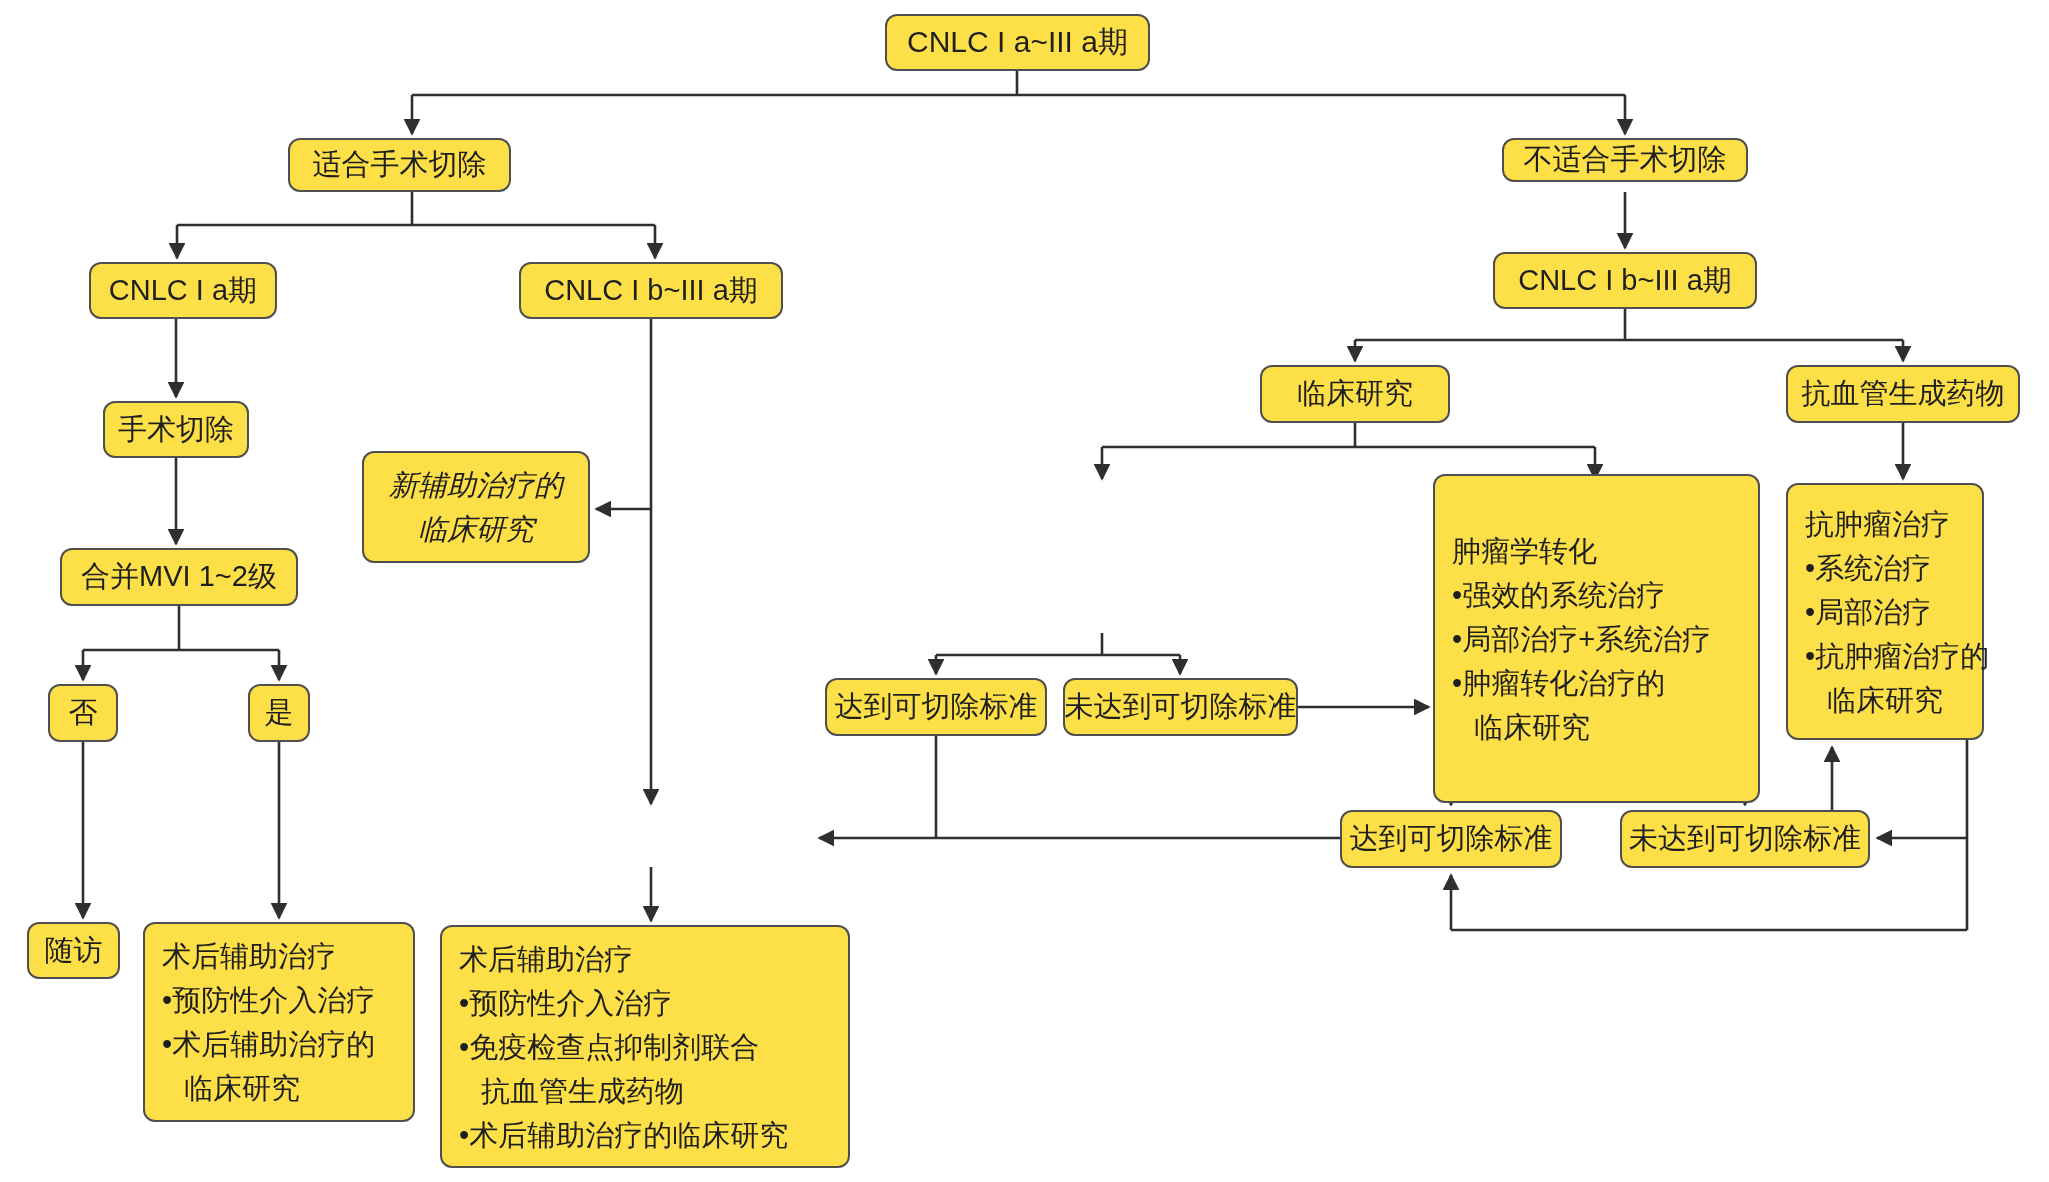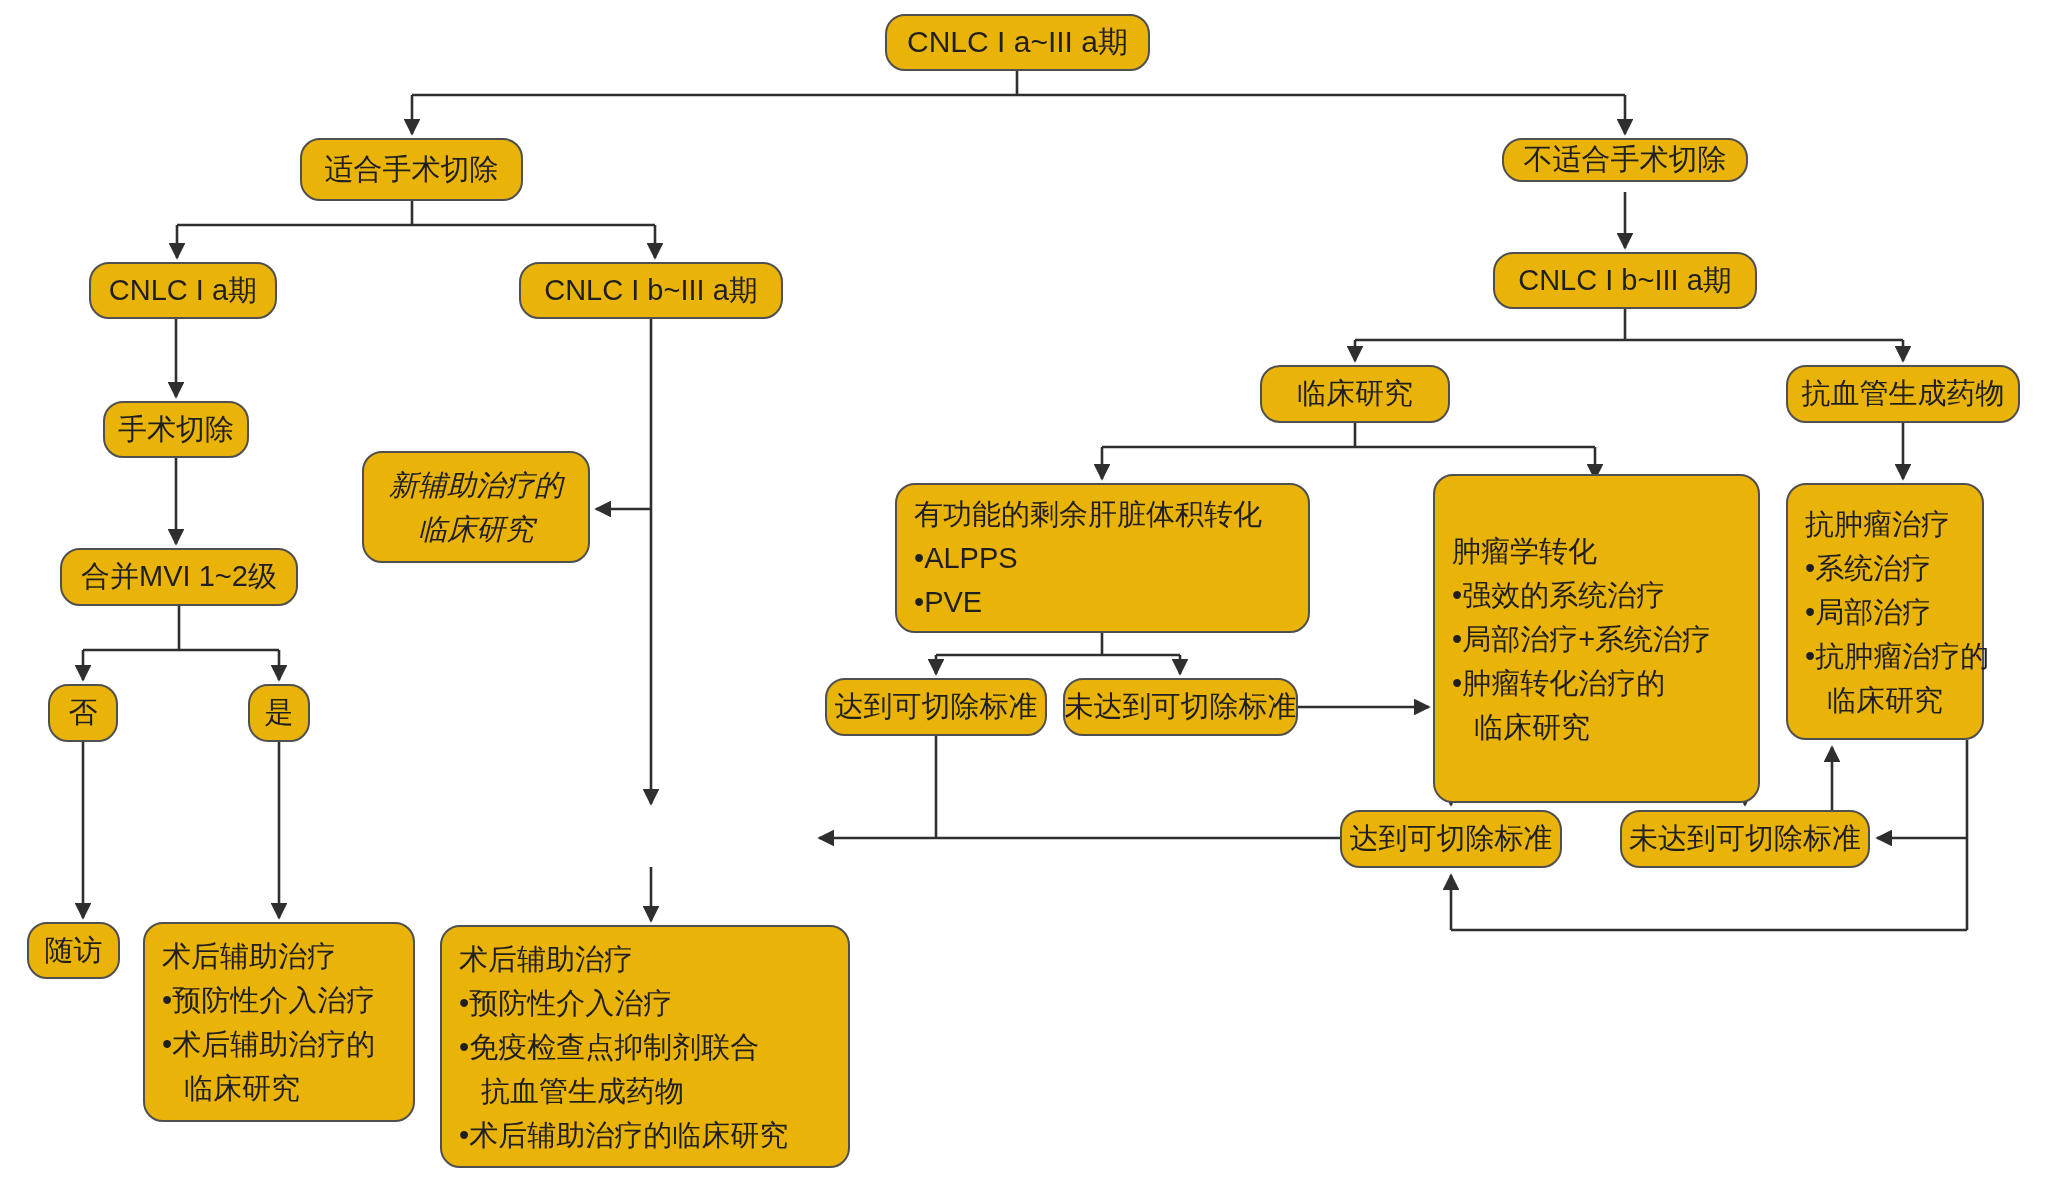--- a/index.html
+++ b/index.html
@@ -4,22 +4,22 @@
 <style>
   html,body{margin:0;padding:0;background:#ffffff;}
   body{
     width:2049px;height:1182px;position:relative;overflow:hidden;
     font-family:"Liberation Sans","DejaVu Sans",sans-serif;
     color:#1f1f1f;
   }
   .stage{position:absolute;left:0;top:0;width:2049px;height:1182px;}
   svg.wires{position:absolute;left:0;top:0;z-index:1;}
   .node{
-    position:absolute;z-index:2;background:#eab308;
-    border:2.5px solid #4f4f4f;border-radius:20px;
+    position:absolute;z-index:2;background:#fde047;
+    border:2.5px solid #4f4f4f;border-radius:12px;
     display:flex;align-items:center;justify-content:center;
     font-size:29px;line-height:1.15;text-align:center;
     box-sizing:border-box;white-space:nowrap;color:#1f1f1f;
   }
   .node.title{font-size:30px;}
   .node.box{
     flex-direction:column;align-items:flex-start;justify-content:center;
     text-align:left;padding:8px 17px;
   }
   .node.box .bl{line-height:44px;height:44px;white-space:nowrap;}
@@ -77,21 +77,21 @@
       <path marker-end="url(#arr)" d="M1832,810 V747"></path>
       <path marker-end="url(#arr)" d="M1967,838 H1877"></path>
       <path marker-end="url(#arr)" d="M1451,930 V875"></path>
     </g>
   </svg>
 
   <div class="node title" style="left:885px;top:14px;width:265px;height:57px">
     <span>CNLC I a~III a期</span>
   </div>
 
-  <div class="node" style="left:300px;top:138px;width:223px;height:63px">
+  <div class="node" style="left:288px;top:138px;width:223px;height:54px">
     <span>适合手术切除</span>
   </div>
 
   <div class="node" style="left:1502px;top:138px;width:246px;height:44px">
     <span>不适合手术切除</span>
   </div>
 
   <div class="node" style="left:89px;top:262px;width:188px;height:57px">
     <span>CNLC I a期</span>
   </div>
@@ -146,25 +146,20 @@
   </div>
 
   <div class="node" style="left:1260px;top:365px;width:190px;height:58px">
     <span>临床研究</span>
   </div>
 
   <div class="node" style="left:1786px;top:365px;width:234px;height:58px">
     <span>抗血管生成药物</span>
   </div>
 
-  <div class="node box" style="left:895px;top:483px;width:415px;height:150px">
-    <div class="bl">有功能的剩余肝脏体积转化</div>
-    <div class="bl">•ALPPS</div>
-    <div class="bl">•PVE</div>
-  </div>
 
   <div class="node box" style="left:1433px;top:474px;width:327px;height:329px">
     <div class="bl">肿瘤学转化</div>
     <div class="bl">•强效的系统治疗</div>
     <div class="bl">•局部治疗+系统治疗</div>
     <div class="bl">•肿瘤转化治疗的</div>
     <div class="bl cont">临床研究</div>
   </div>
 
   <div class="node box" style="left:1786px;top:483px;width:198px;height:257px">

